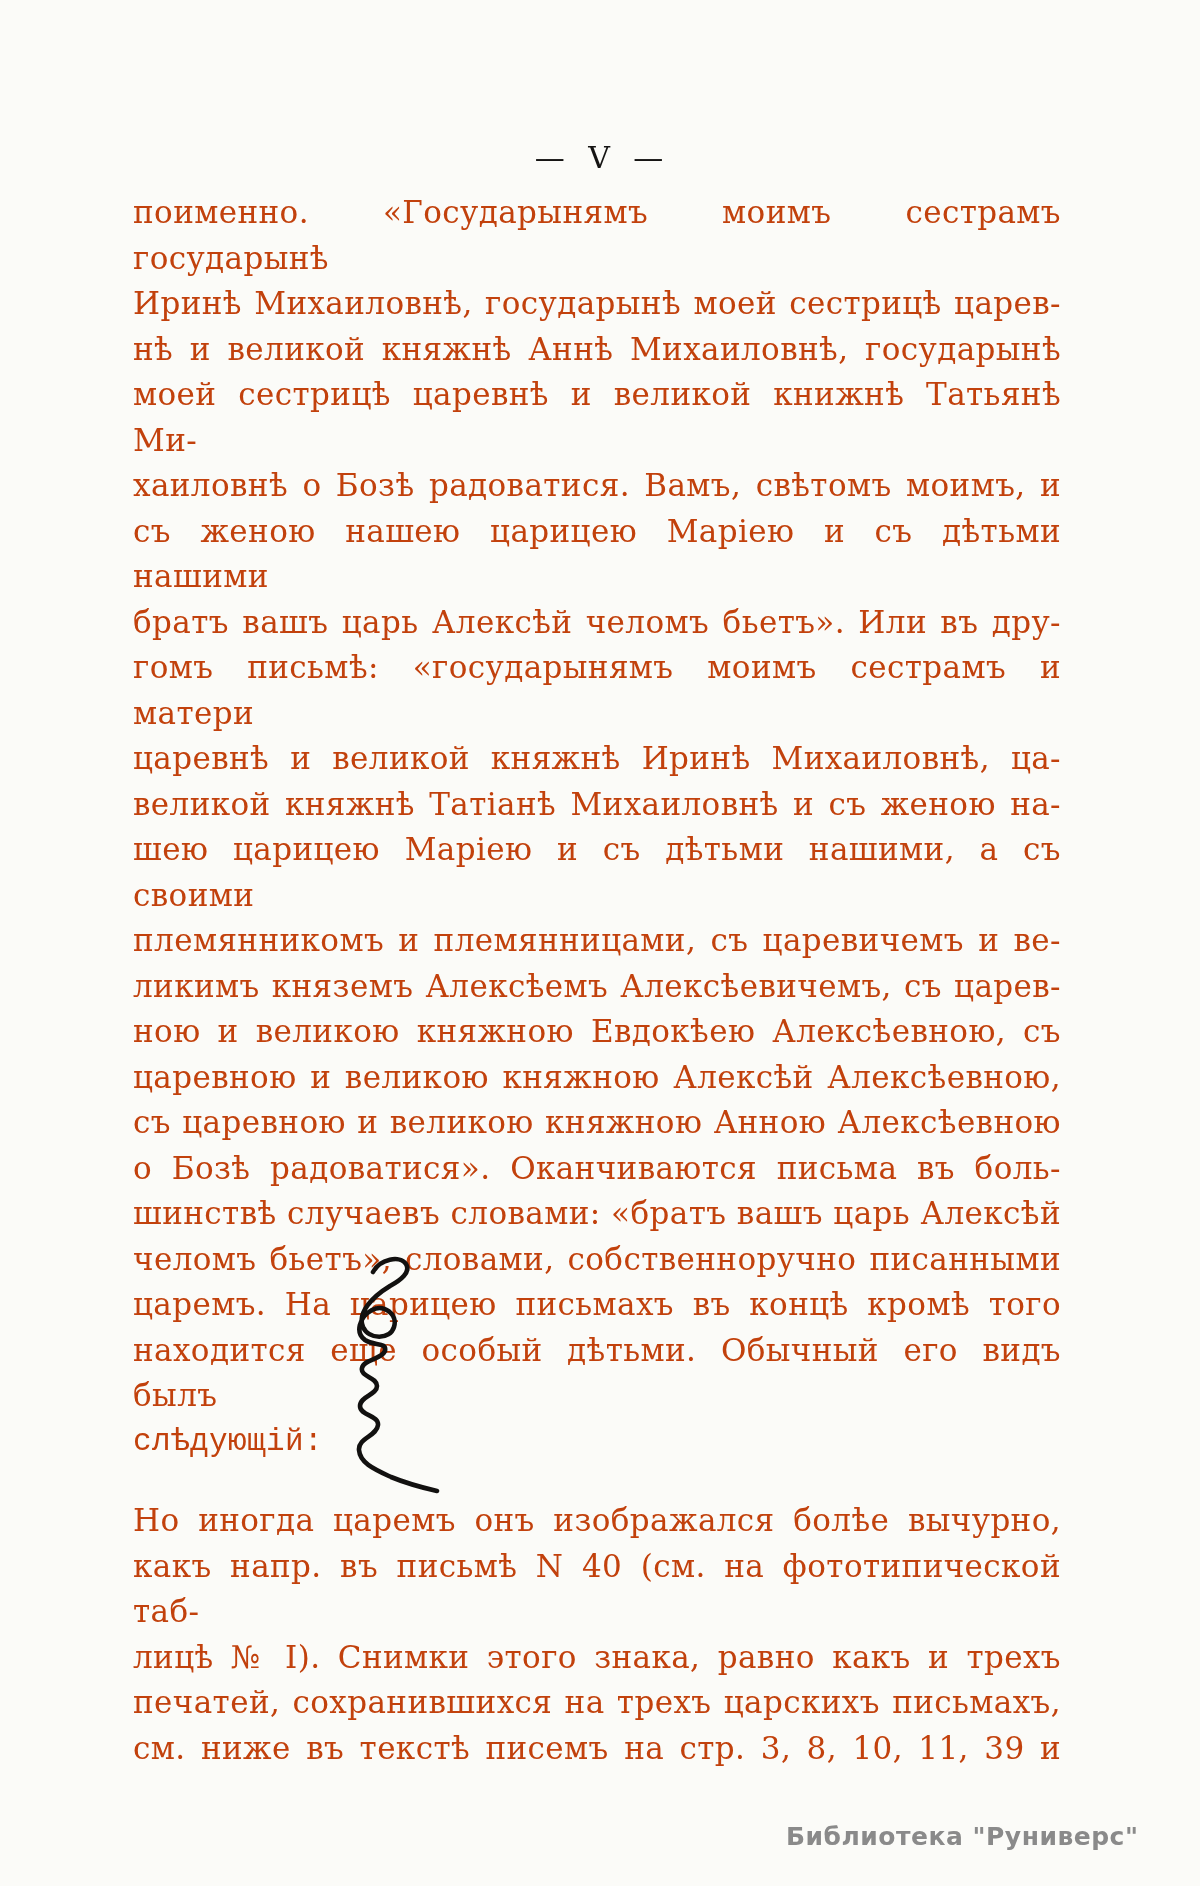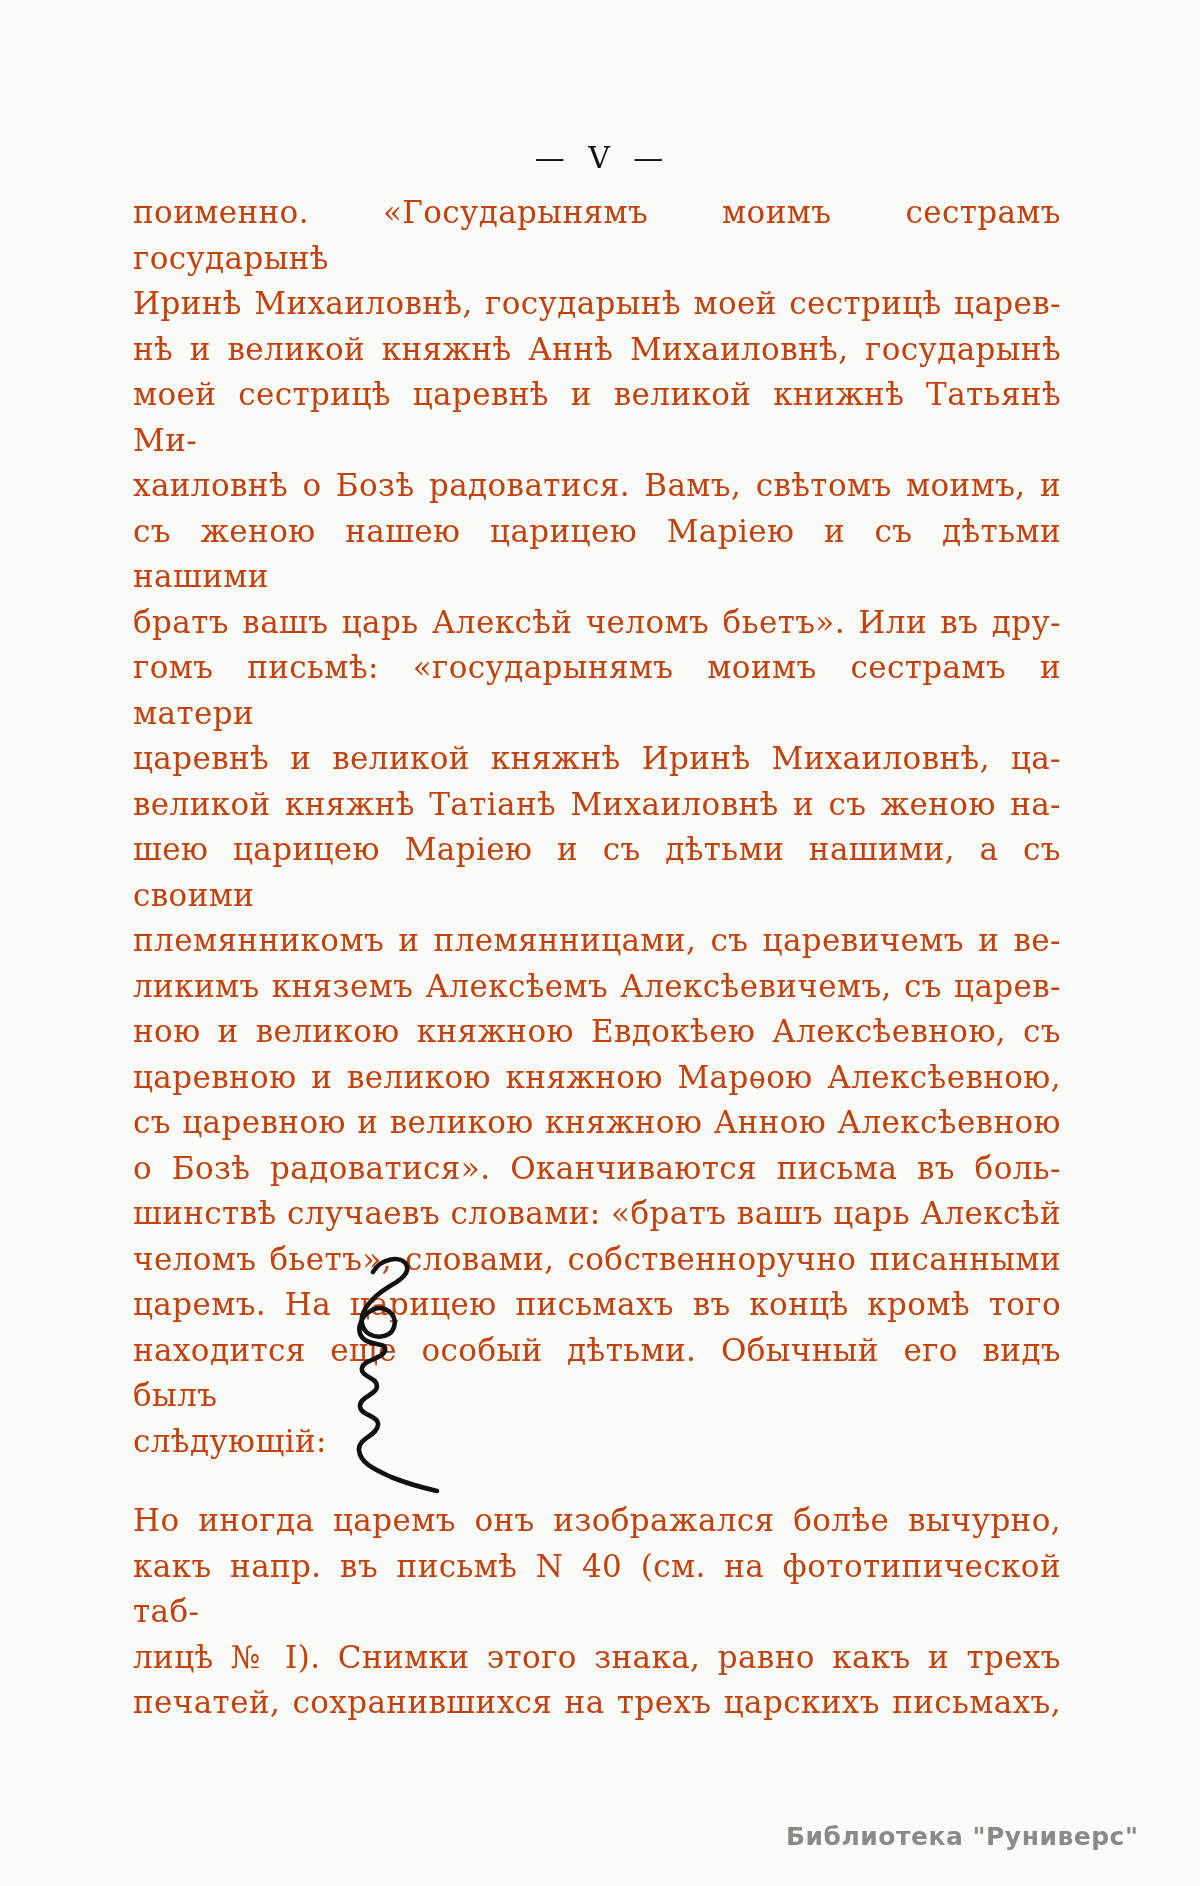--- a/index.html
+++ b/index.html
@@ -41,20 +41,21 @@
     line-height: 45.5px;
     letter-spacing: 0.4px;
     text-align: justify;
     text-align-last: justify;
     white-space: normal;
     color: #c2410c;
   }
   .line.short-last {
     text-align: left;
     text-align-last: left;
+    font-family: Liberation Mono, monospace;
   }
   .flourish {
     position: absolute;
     left: 346px;
     top: 1256px;
     width: 96px;
     height: 240px;
   }
   .flourish svg { display: block; width: 100%; height: 100%; }
   .watermark {
@@ -87,35 +88,36 @@
       <div class="line">хаиловнѣ о Бозѣ радоватися. Вамъ, свѣтомъ моимъ, и</div>
       <div class="line">съ женою нашею царицею Маріею и съ дѣтьми нашими</div>
       <div class="line">братъ вашъ царь Алексѣй челомъ бьетъ». Или въ дру-</div>
       <div class="line">гомъ письмѣ: «государынямъ моимъ сестрамъ и матери</div>
       <div class="line">царевнѣ и великой княжнѣ Иринѣ Михаиловнѣ, ца-</div>
       <div class="line">великой княжнѣ Татіанѣ Михаиловнѣ и съ женою на-</div>
       <div class="line">шею царицею Маріею и съ дѣтьми нашими, а съ своими</div>
       <div class="line">племянникомъ и племянницами, съ царевичемъ и ве-</div>
       <div class="line">ликимъ княземъ Алексѣемъ Алексѣевичемъ, съ царев-</div>
       <div class="line">ною и великою княжною Евдокѣею Алексѣевною, съ</div>
-      <div class="line">царевною и великою княжною Марѳою Алексѣевною,</div>
+      <div class="line">царевною и великою княжною Алексѣй Алексѣевною,</div>
       <div class="line">съ царевною и великою княжною Анною Алексѣевною</div>
       <div class="line">о Бозѣ радоватися». Оканчиваются письма въ боль-</div>
       <div class="line">шинствѣ случаевъ словами: «братъ вашъ царь Алексѣй</div>
       <div class="line">челомъ бьетъ», словами, собственноручно писанными</div>
       <div class="line">царемъ. На царицею письмахъ въ концѣ кромѣ того</div>
       <div class="line">находится еще особый дѣтьми. Обычный его видъ былъ</div>
       <div class="line short-last">слѣдующій:</div>
     </div>
 
     <div class="para para-2">
       <div class="line">Но иногда царемъ онъ изображался болѣе вычурно,</div>
       <div class="line">какъ напр. въ письмѣ N 40 (см. на фототипической таб-</div>
       <div class="line">лицѣ № I). Снимки этого знака, равно какъ и трехъ</div>
       <div class="line">печатей, сохранившихся на трехъ царскихъ письмахъ,</div>
+      <div class="line">см. ниже въ текстѣ писемъ на стр. 3, 8, 10, 11, 39 и</div>
     </div>
 
   </div>
 
   <div class="flourish">
     <svg viewBox="0 0 96 240" xmlns="http://www.w3.org/2000/svg">
       <path d="M 27 16
                C 34 3, 54 -1, 60 8
                C 65 16, 55 24, 44 30
                C 26 41, 11 57, 17 71

